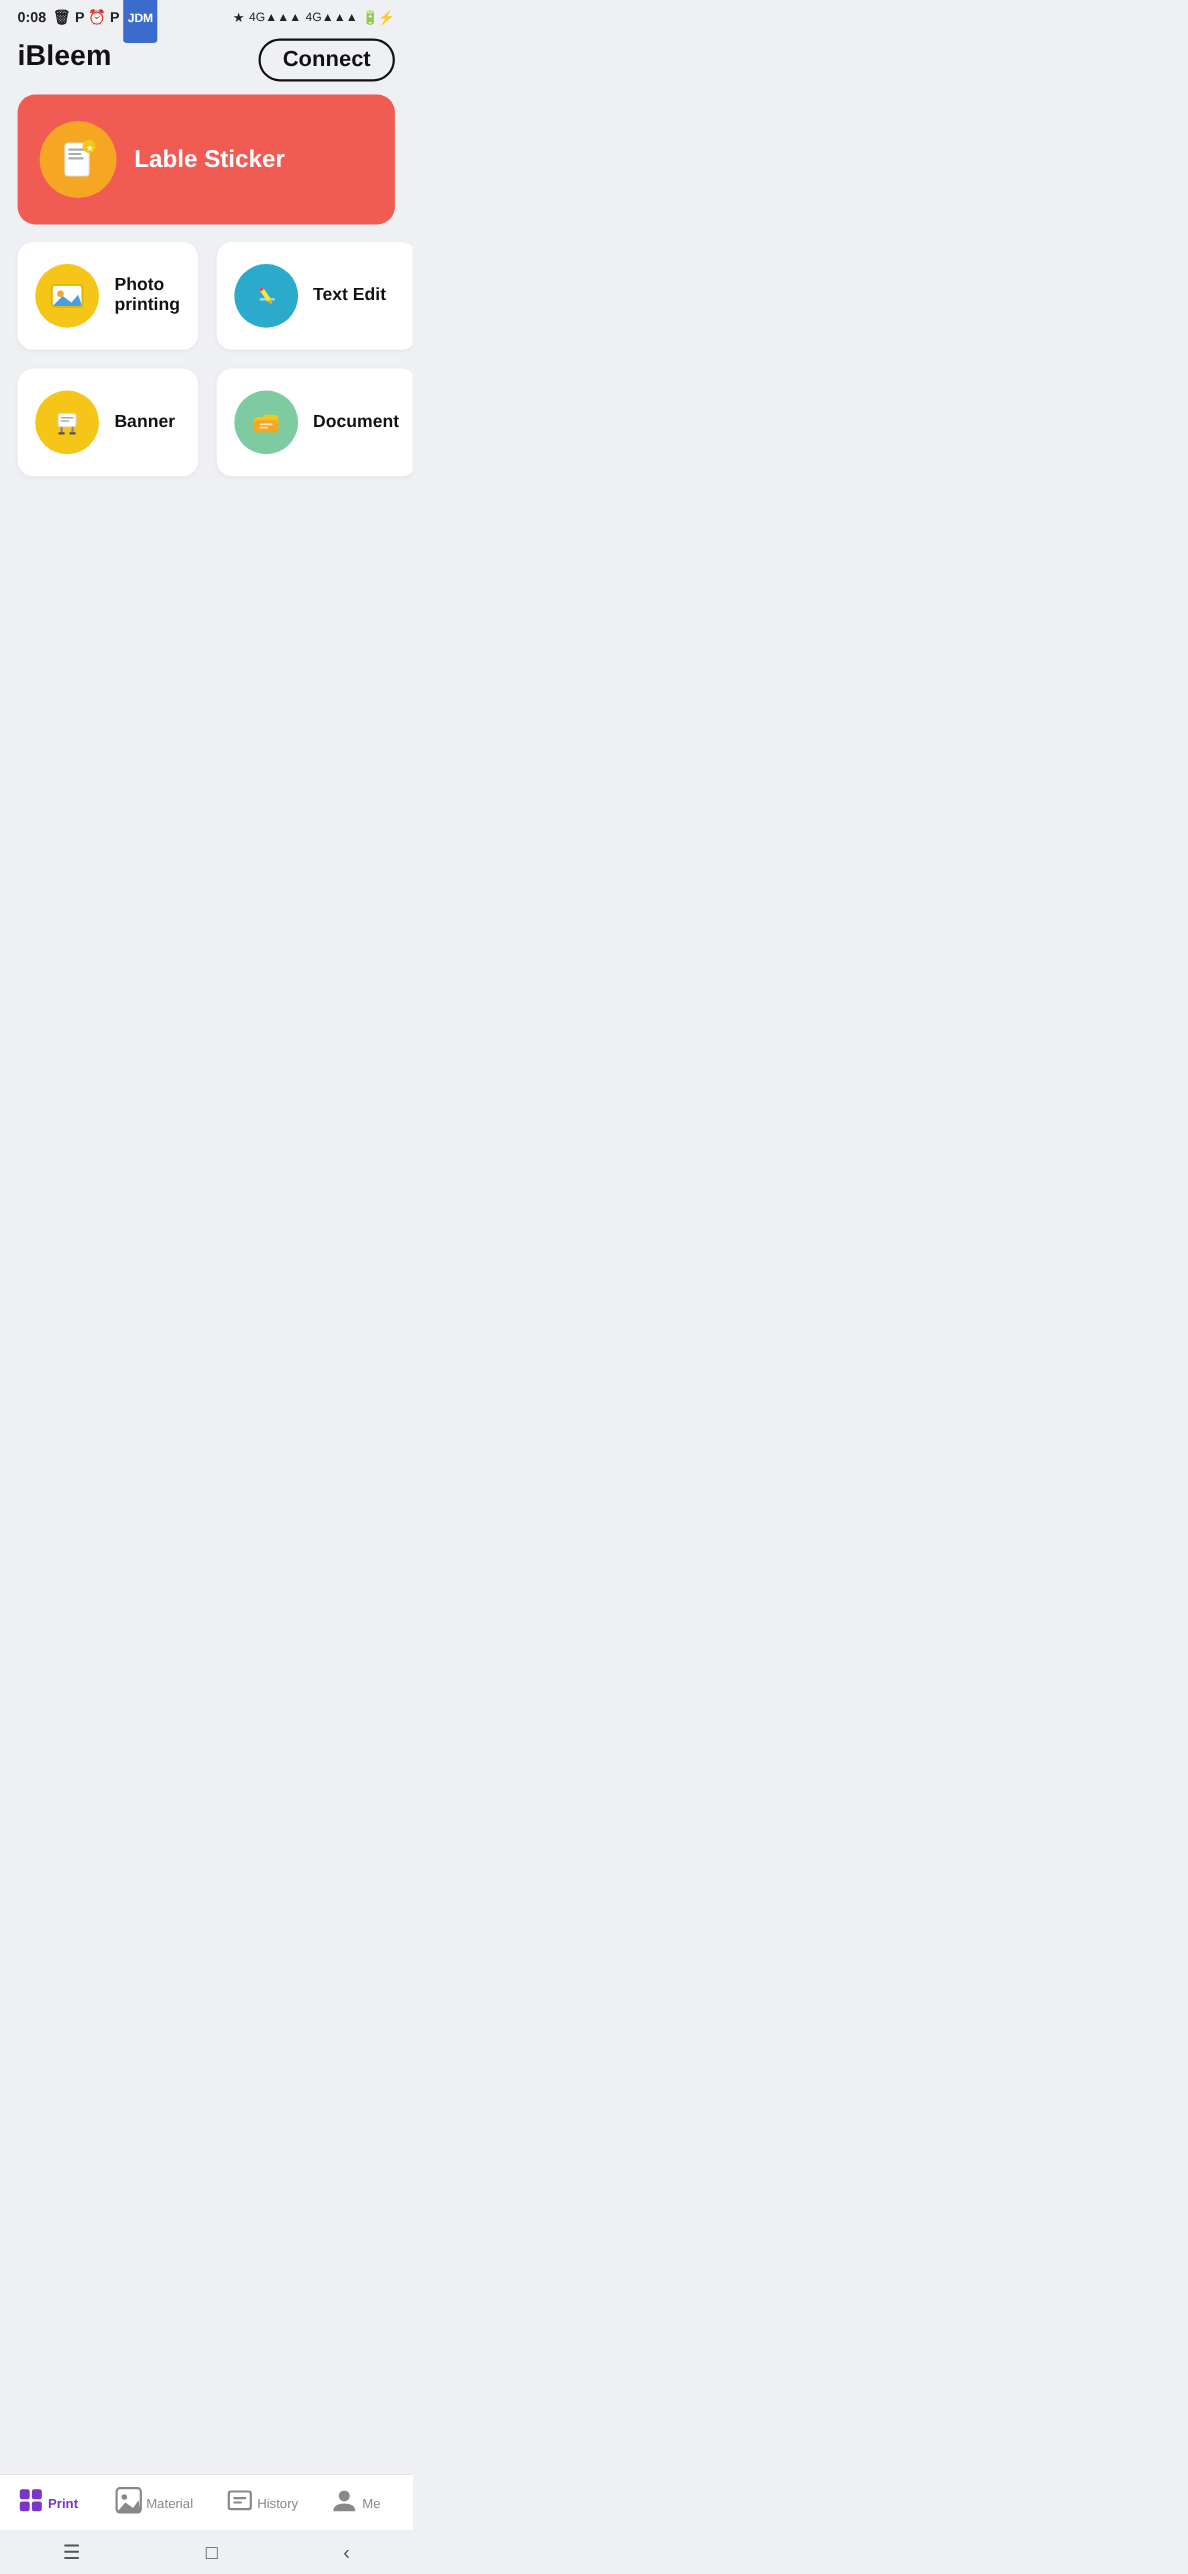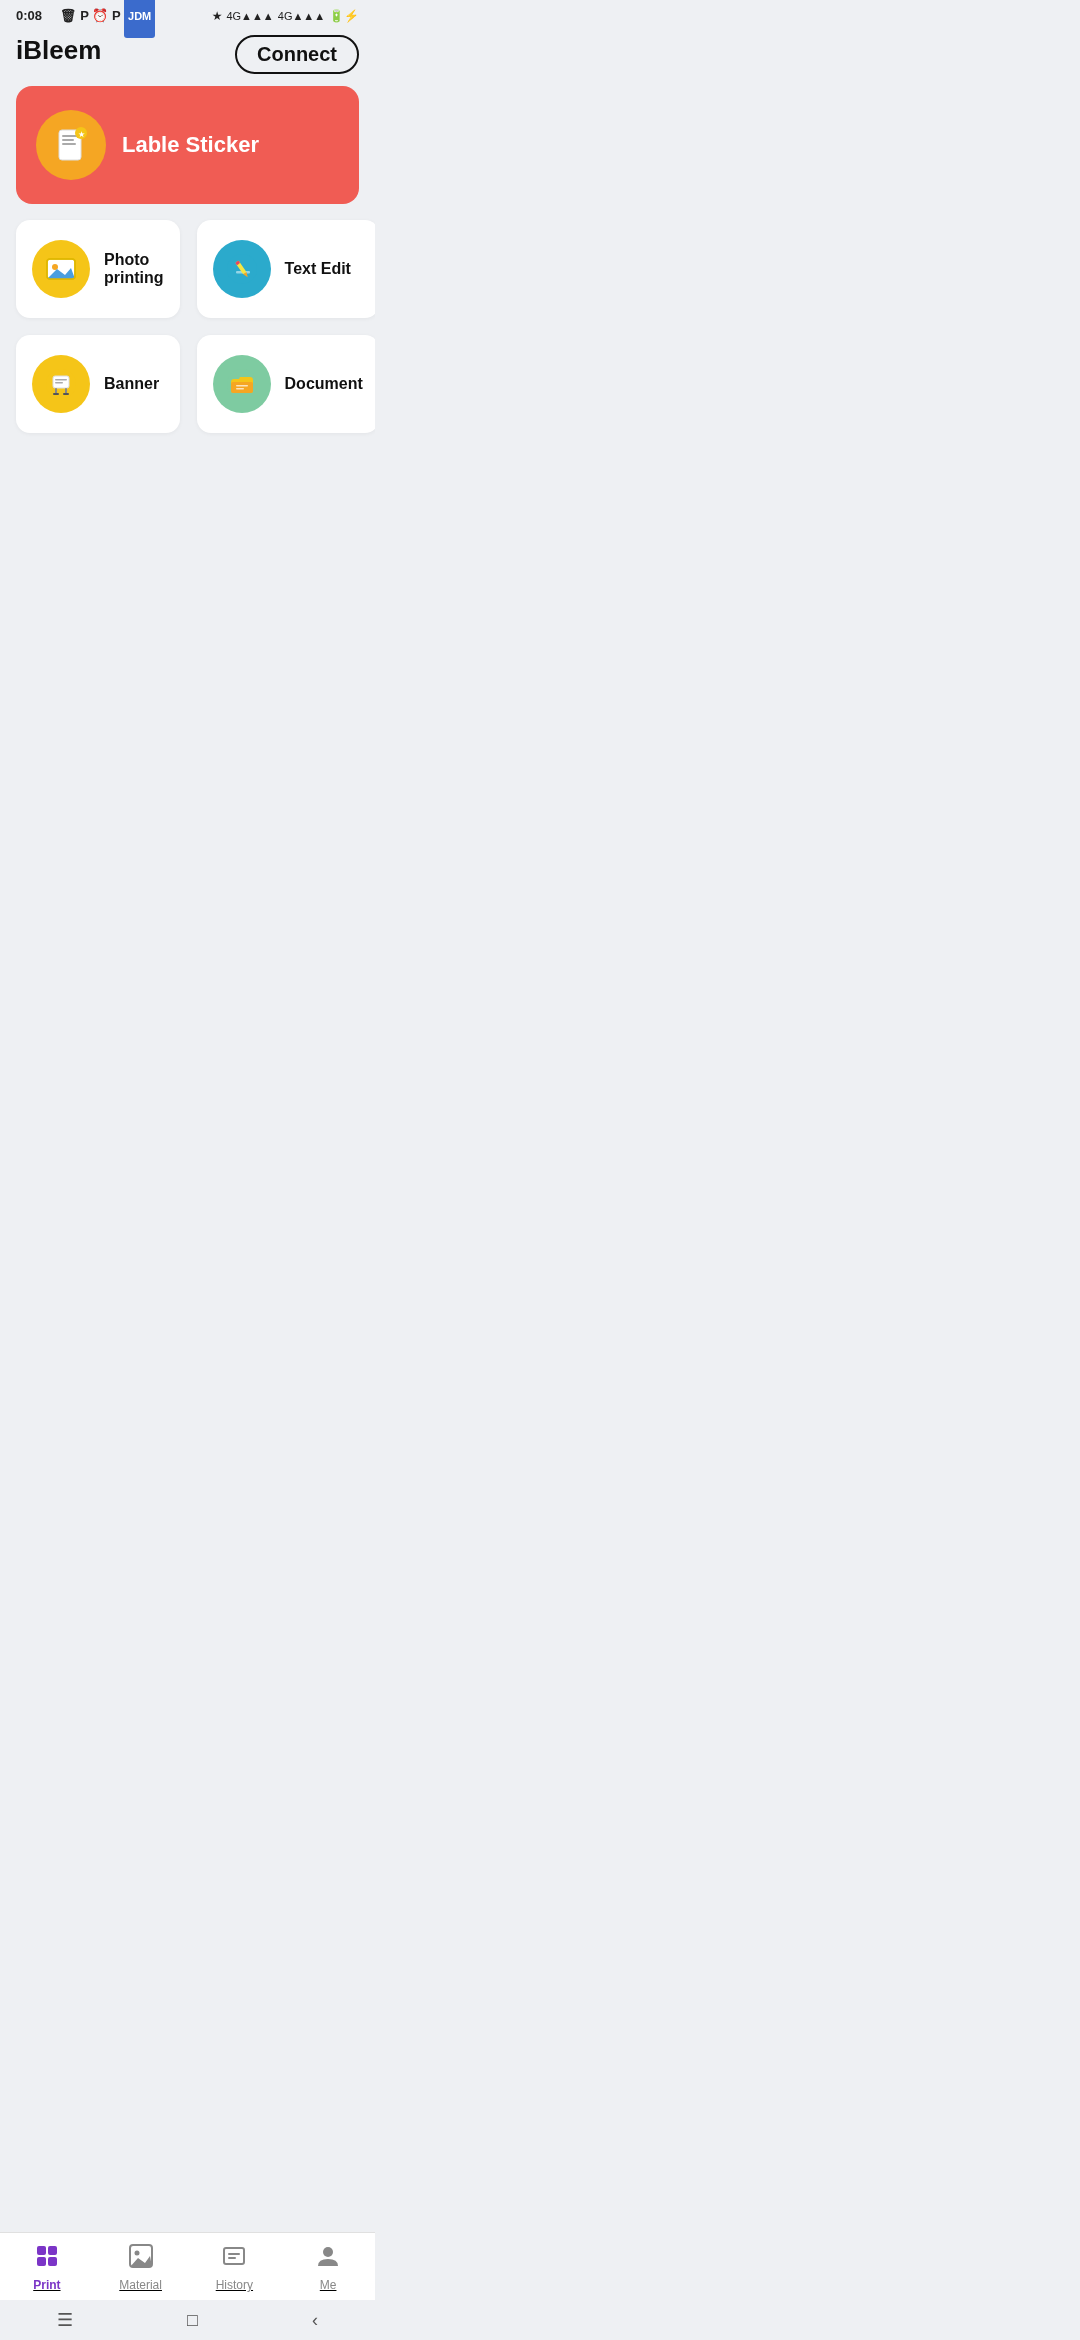--- a/index.html
+++ b/index.html
@@ -17,21 +17,21 @@
     .status-bar {
       display: flex;
       justify-content: space-between;
       align-items: center;
       padding: 8px 16px 4px;
       background: #eef0f3;
     }
     .status-left {
       display: flex;
       align-items: center;
-      gap: 18px;
+      gap: 6px;
       font-size: 13px;
       font-weight: 600;
       color: #222;
     }
     .status-right {
       display: flex;
       align-items: center;
       gap: 4px;
       font-size: 12px;
       color: #222;
@@ -137,26 +137,25 @@
       width: 375px;
       background: #fff;
       border-top: 1px solid #e0e0e0;
       display: flex;
       justify-content: space-around;
       align-items: center;
       padding: 10px 0 8px;
     }
     .nav-item {
       display: flex;
-      flex-direction: column;
+      flex-direction: row;
       align-items: center;
       gap: 3px;
       cursor: pointer;
       min-width: 60px;
-      text-decoration: underline;
     }
     .nav-item-icon {
       font-size: 22px;
     }
     .nav-item-label {
       font-size: 12px;
       font-weight: 500;
       color: #888;
     }
     .nav-item.active .nav-item-label {

